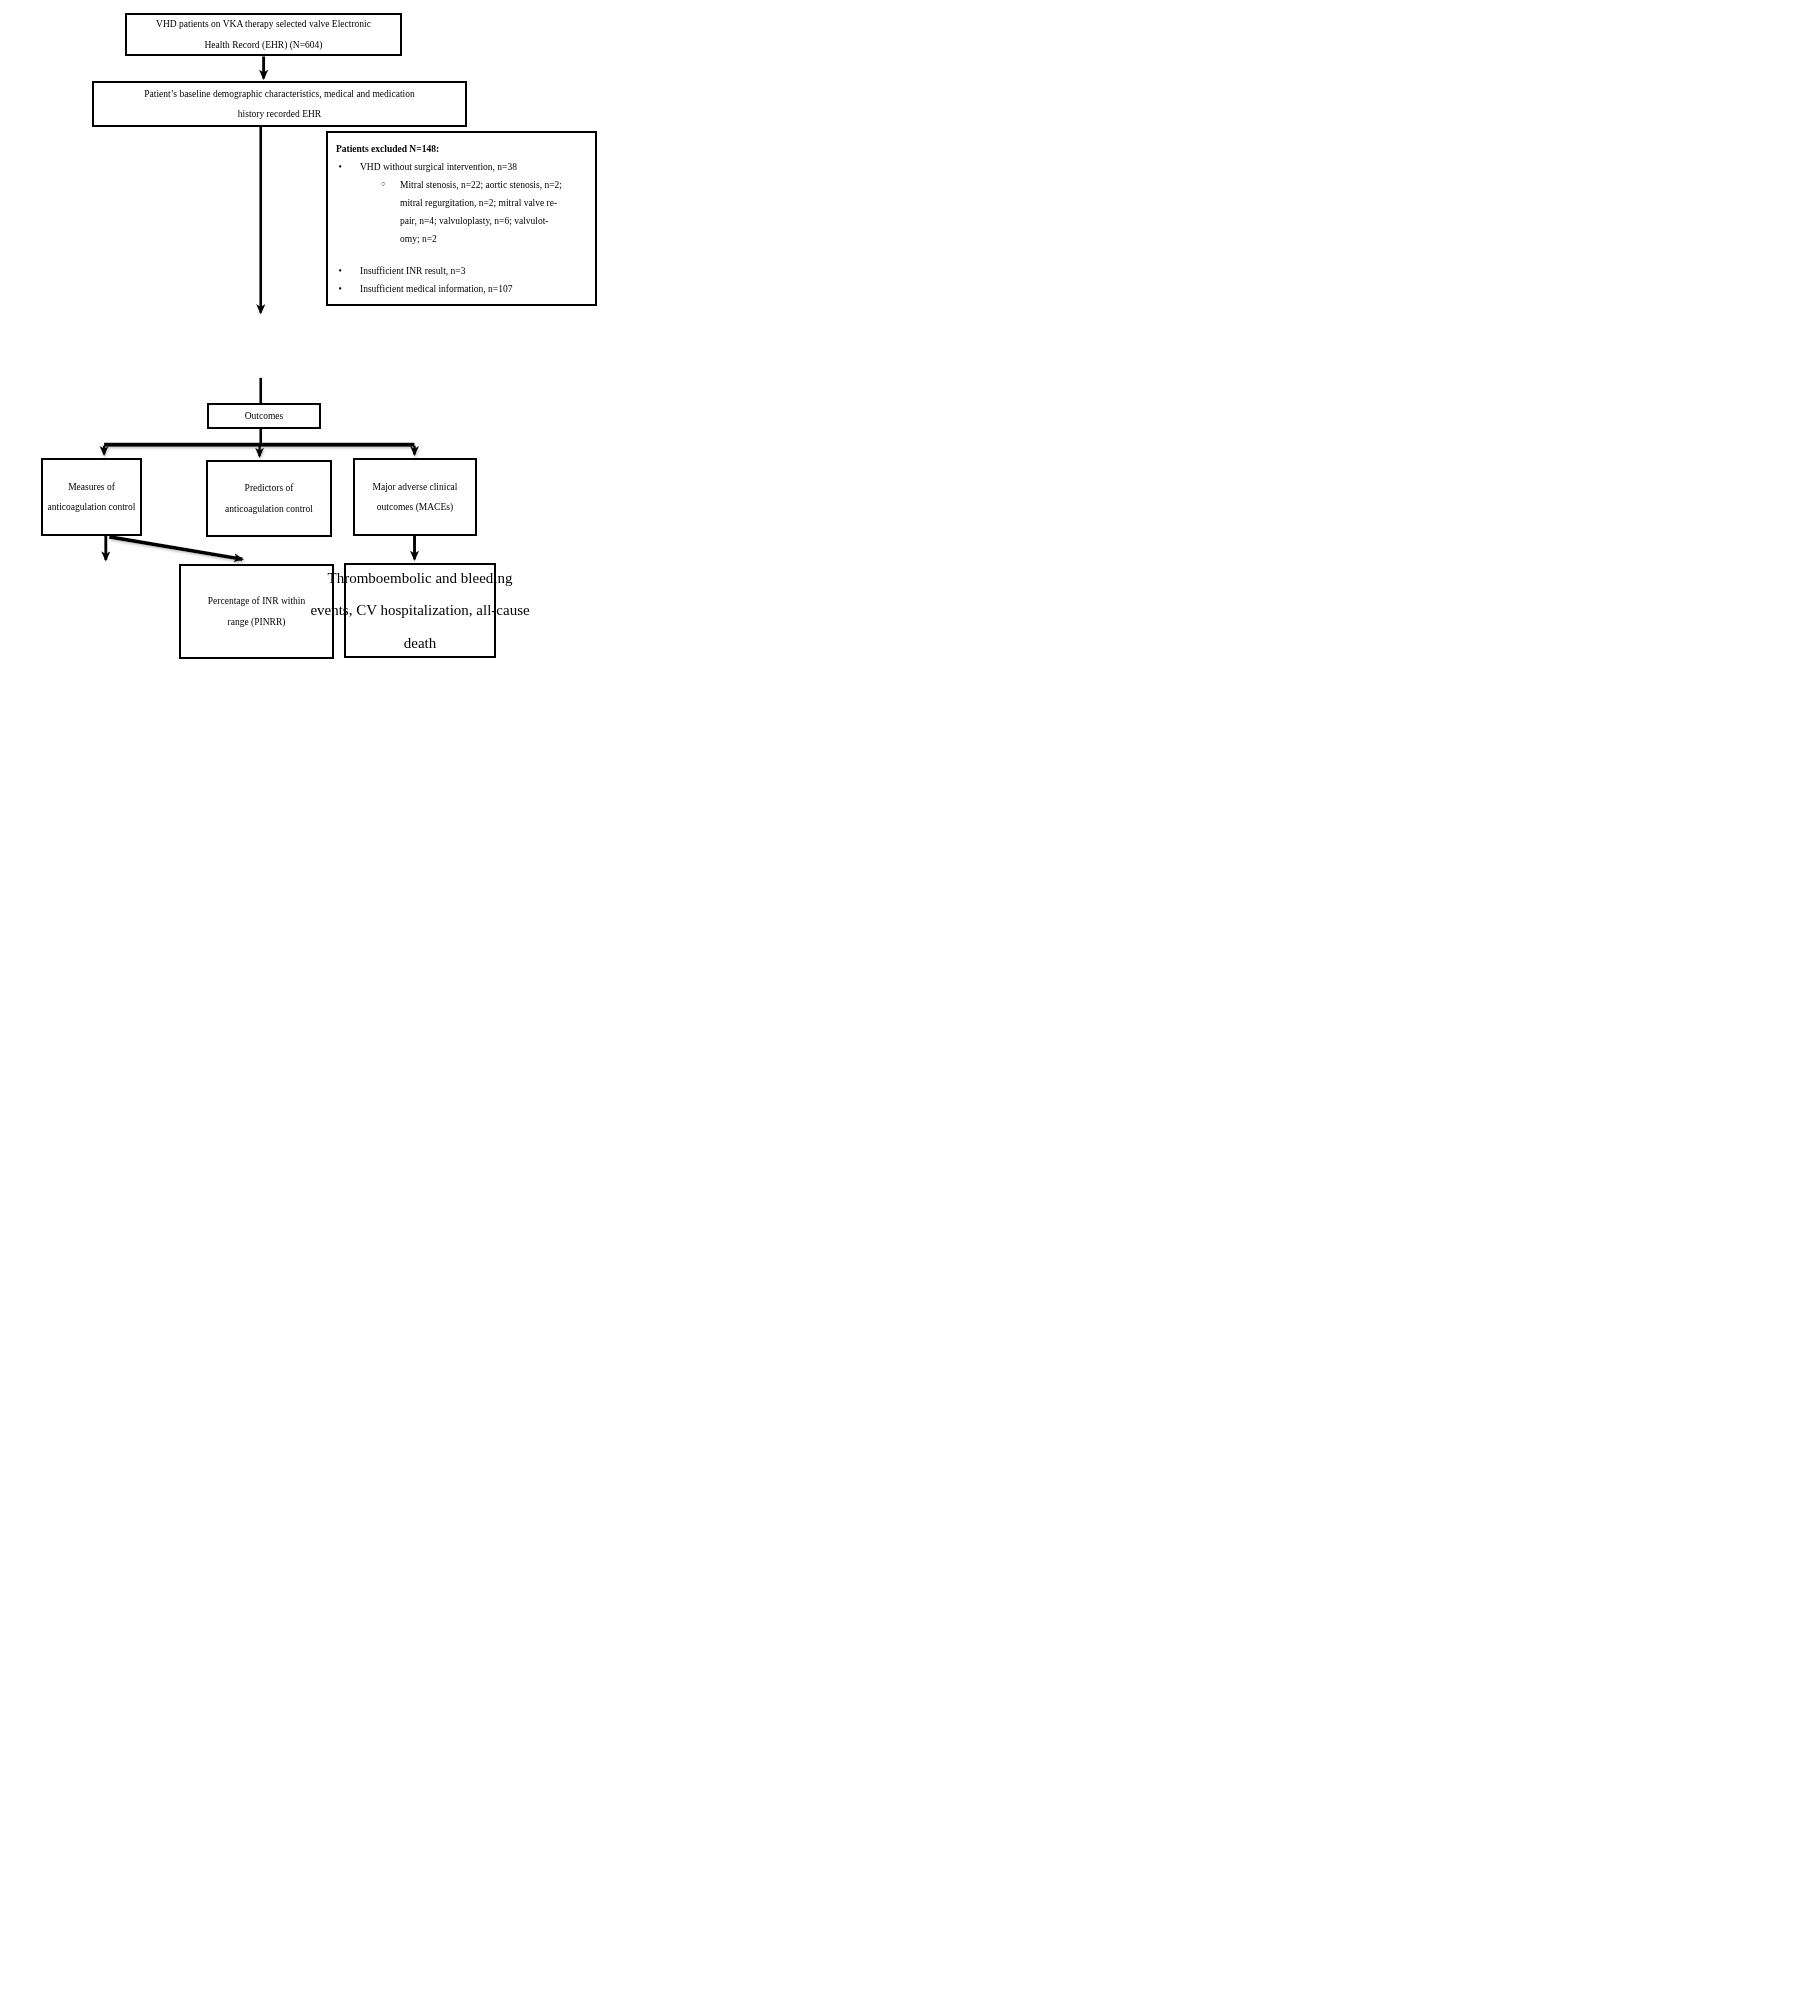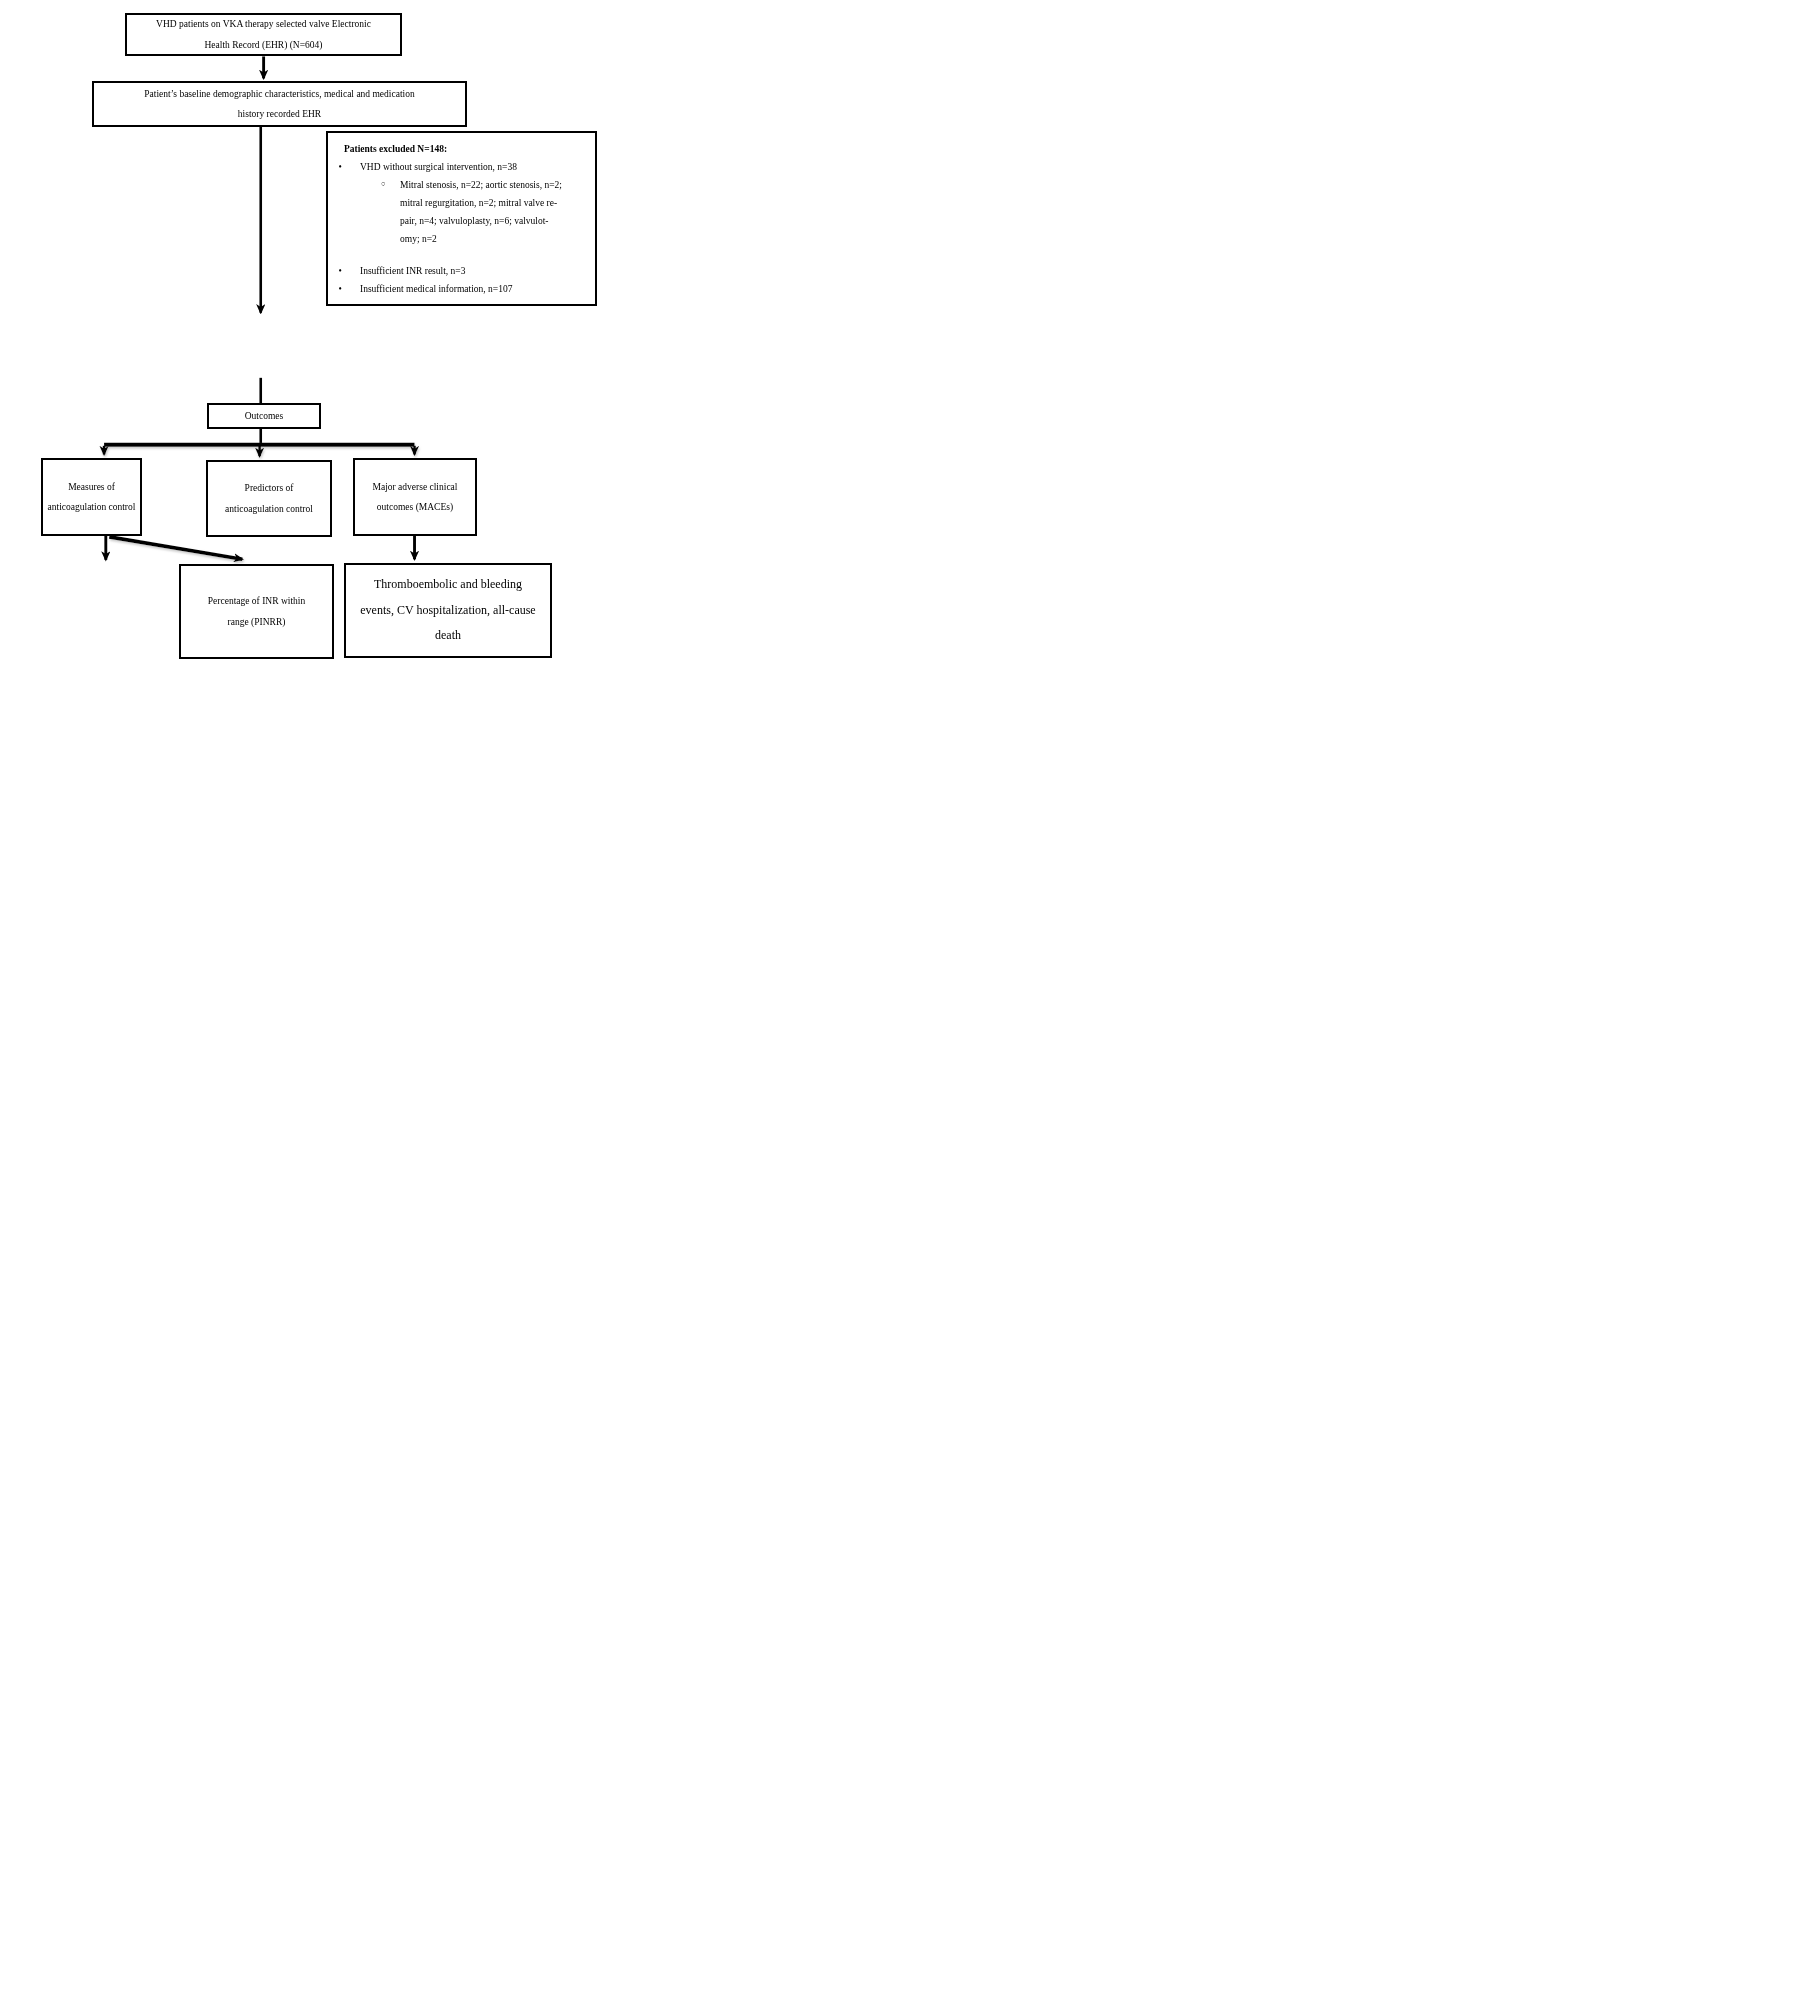--- a/index.html
+++ b/index.html
@@ -45,21 +45,21 @@
   .bold { font-weight: bold; }
   .thickb { border-width: 2.3px; }
 
   
   .node.listbox {
     text-align: left;
     padding-top: 7px;
     line-height: 1.9;
   }
   .listbox .xtitle {
-    padding-left: 16px;
+    padding-left: 8px;
     font-weight: bold;
     white-space: nowrap;
   }
   .listbox .brow {
     position: relative;
     padding-left: 32px;
     white-space: nowrap;
   }
   .listbox .brow .bglyph {
     position: absolute;
@@ -166,20 +166,20 @@
   </div>
   <div class="node centered" style="left:353px; top:458px; width:124px; height:78px;">
     <div class="nline">Major adverse clinical</div>
     <div class="nline">outcomes (MACEs)</div>
   </div>
 
   <div class="node centered" style="left:179px; top:564px; width:155px; height:95px;">
     <div class="nline">Percentage of INR within</div>
     <div class="nline">range (PINRR)</div>
   </div>
-  <div class="node centered" style="left:344px; top:563px; width:208px; height:95px; font-size:12px;">
+  <div class="node centered" style="left:344px; top:563px; width:152px; height:95px; font-size:15px;">
     <div class="nline">Thromboembolic and bleeding</div>
     <div class="nline">events, CV hospitalization, all-cause</div>
     <div class="nline">death</div>
   </div>
 
 </div>
 
 
 </body></html>

